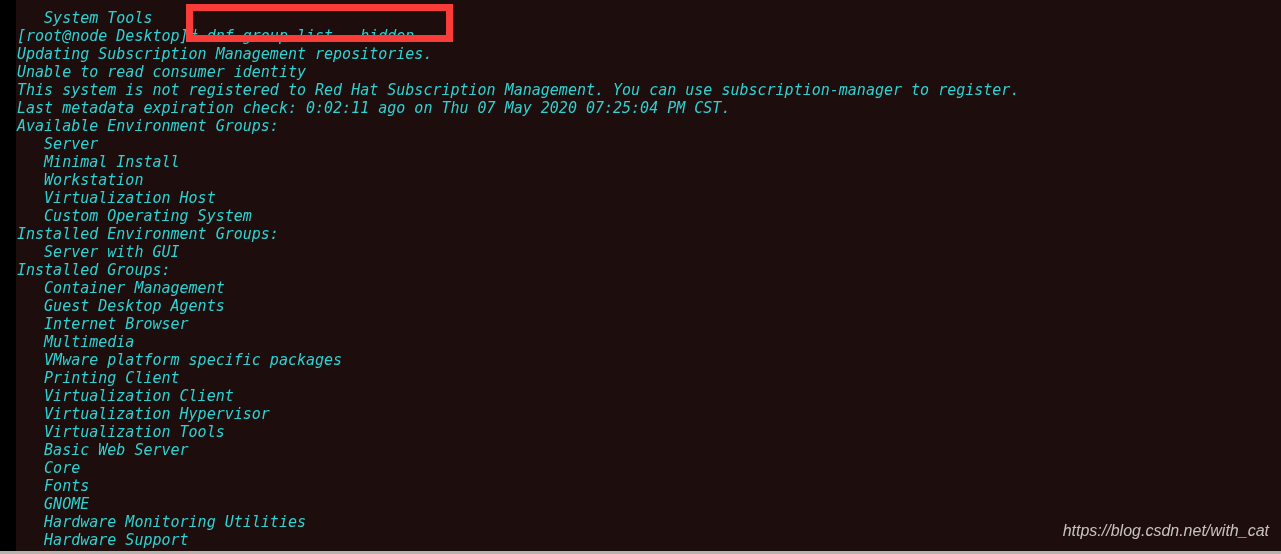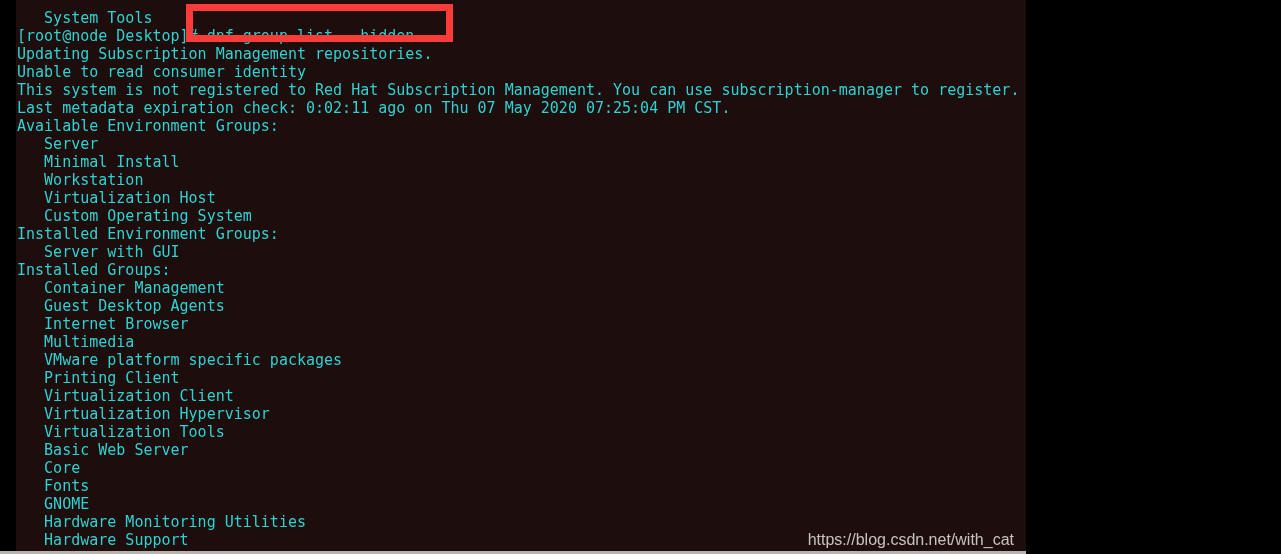--- a/index.html
+++ b/index.html
@@ -9,24 +9,25 @@
   }
   body {
     width: 1281px;
     height: 554px;
     overflow: hidden;
     font-family: "DejaVu Sans Mono", "Liberation Mono", monospace;
   }
 
   #terminal-window {
     position: relative;
-    width: 1026px;
+    width: 1281px;
     height: 554px;
     background: #000000;
     overflow: hidden;
+    font-style: italic;
   }
 
   
   #left-gutter {
     position: absolute;
     left: 0;
     top: 0;
     width: 16px;
     height: 551px;
     background: #000000;
@@ -86,21 +87,21 @@
     box-sizing: border-box;
     background: transparent;
     z-index: 4;
     pointer-events: none;
   }
 
   
   #blog-watermark {
     position: absolute;
     right: 12px;
-    bottom: 5px;
+    bottom: 14px;
     z-index: 6;
     font-family: "Liberation Sans", sans-serif;
     font-size: 16px;
     color: #c9c3c0;
     white-space: pre;
   }
 </style>
 </head>
 <body>
 

